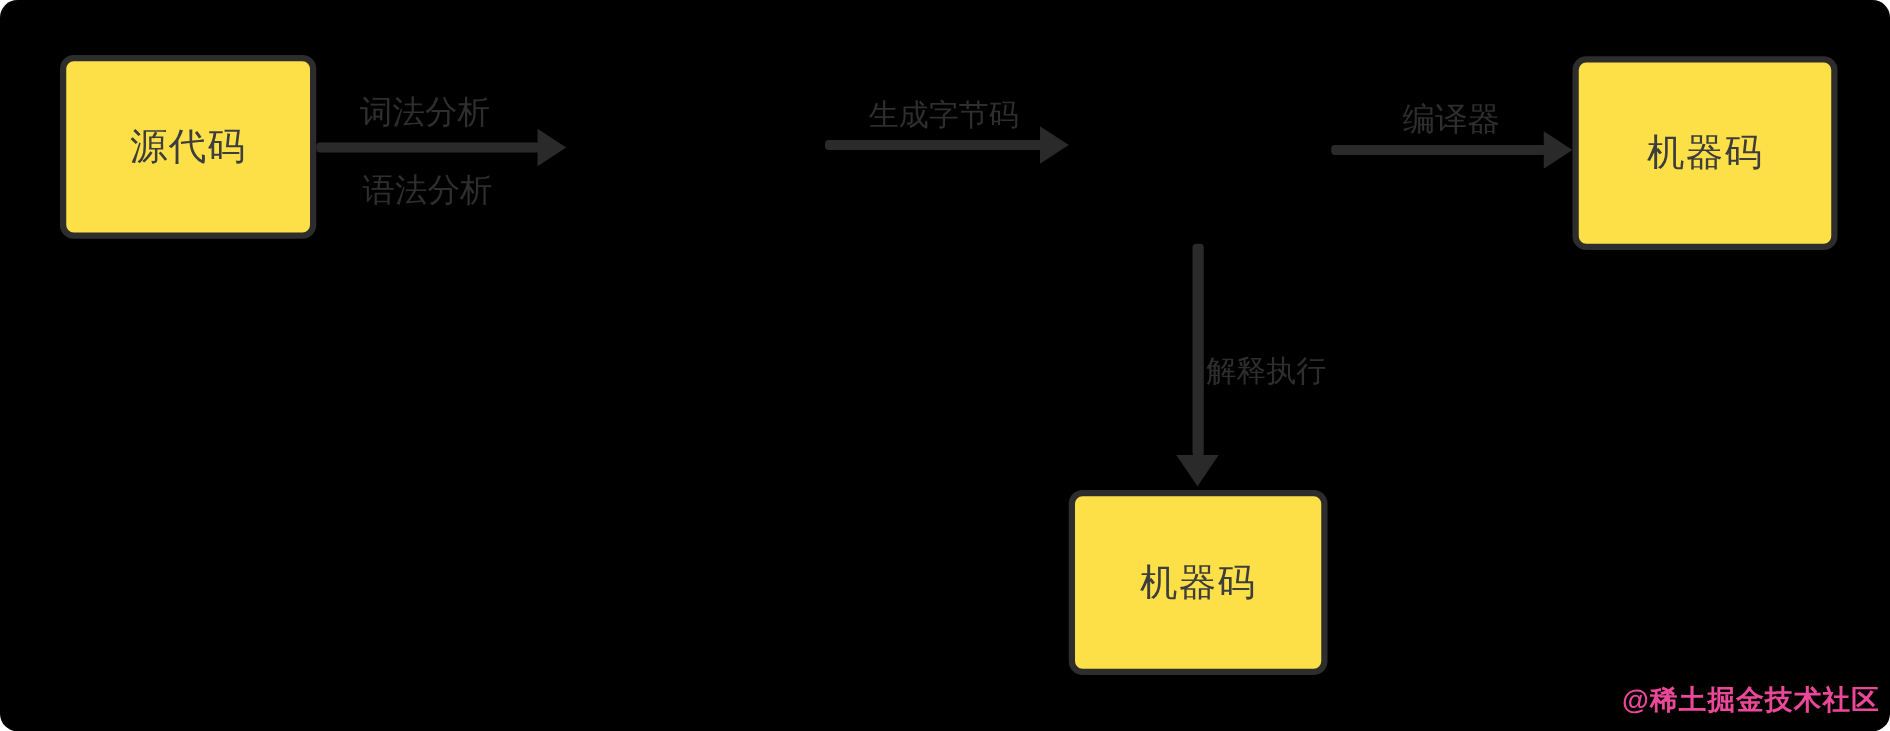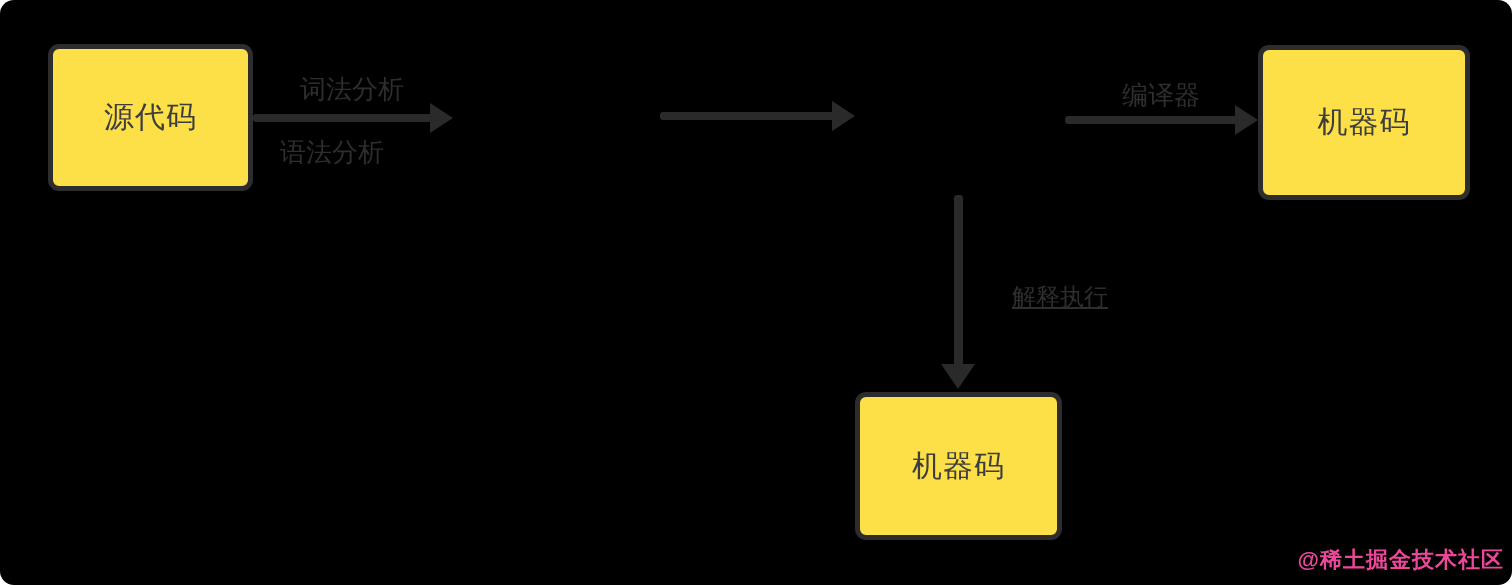--- a/index.html
+++ b/index.html
@@ -87,42 +87,43 @@
   #edge1-line { left: 253px;  top: 114px; width: 179px; }
   #edge1-head { left: 430px;  top: 103px; }
   #edge2-line { left: 660px;  top: 112px; width: 174px; }
   #edge2-head { left: 832px;  top: 101px; }
   #edge3-line { left: 1065px; top: 116px; width: 172px; }
   #edge3-head { left: 1235px; top: 105px; }
   #edge4-line { left: 954px;  top: 195px; height: 170px; }
   #edge4-head { left: 941px;  top: 364px; }
 
   
-  #label-lexical   { left: 284px;  top: 72px;  width: 112px; margin-left: 12px; }
-  #label-syntax    { left: 276px;  top: 135px; width: 112px; font-family: Liberation Mono, monospace; }
+  #label-lexical   { left: 284px;  top: 72px;  width: 112px; }
+  #label-syntax    { left: 286px;  top: 135px; width: 112px; font-family: Liberation Mono, monospace; }
   #label-genbyte   { left: 693px;  top: 76px;  width: 124px; }
   #label-compiler  { left: 1108px; top: 78px;  width: 92px; text-align: right;  }
-  #label-interpret { left: 1010px;  top: 281px; width: 100px; text-decoration: underline; }
+  #label-interpret { left: 963px;  top: 281px; width: 100px; }
 </style>
 </head>
 <body>
 
 <div class="canvas">
 
   <div class="node" id="node-source">源代码</div>
   <div class="node" id="node-machine-right">机器码</div>
   <div class="node" id="node-machine-bottom">机器码</div>
 
   <div class="edge-line-h" id="edge1-line"></div>
   <div class="arrow-right" id="edge1-head"></div>
   <div class="edge-label" id="label-lexical">词法分析</div>
   <div class="edge-label" id="label-syntax">语法分析</div>
 
   <div class="edge-line-h" id="edge2-line"></div>
   <div class="arrow-right" id="edge2-head"></div>
+  <div class="edge-label small" id="label-genbyte">生成字节码</div>
 
   <div class="edge-line-h" id="edge3-line"></div>
   <div class="arrow-right" id="edge3-head"></div>
   <div class="edge-label" id="label-compiler">编译器</div>
 
   <div class="edge-line-v" id="edge4-line"></div>
   <div class="arrow-down" id="edge4-head"></div>
   <div class="edge-label small" id="label-interpret">解释执行</div>
 
   <div class="watermark">@稀土掘金技术社区</div>

